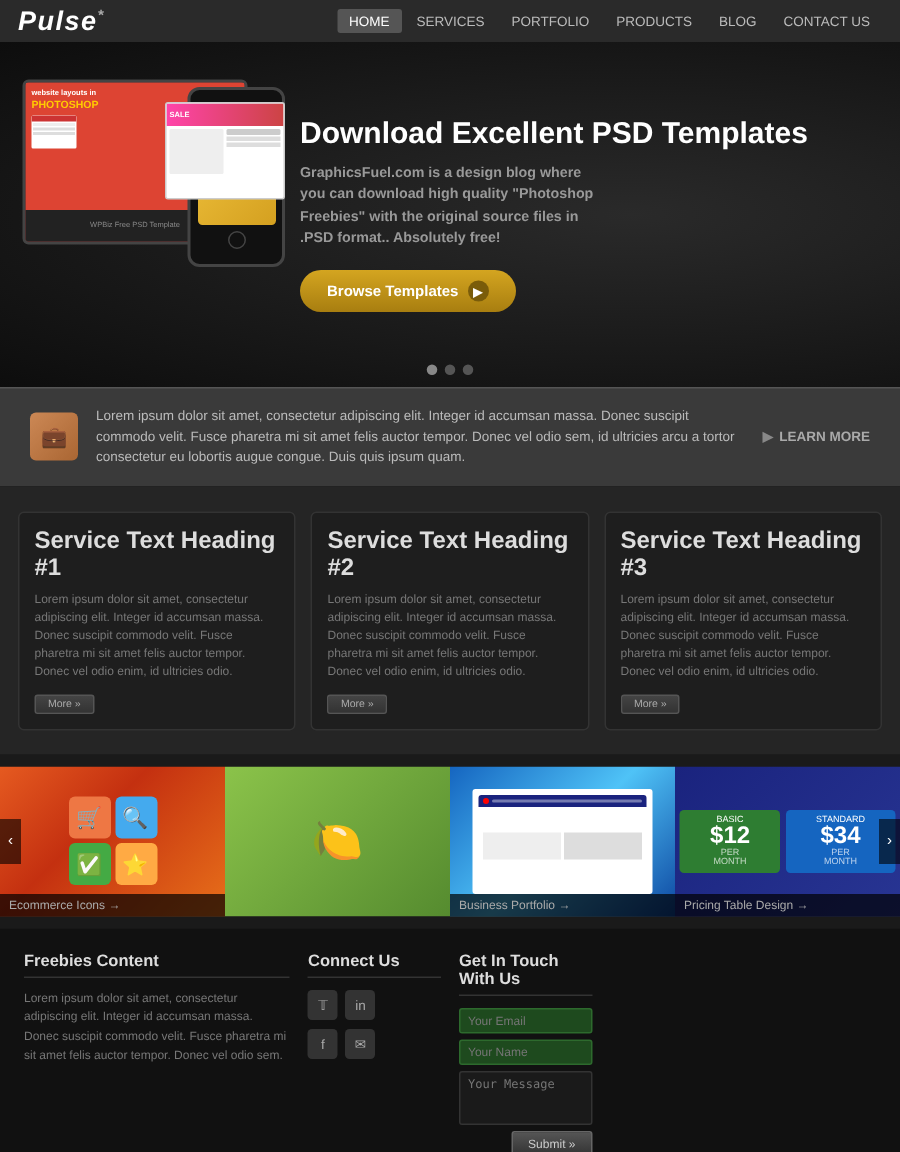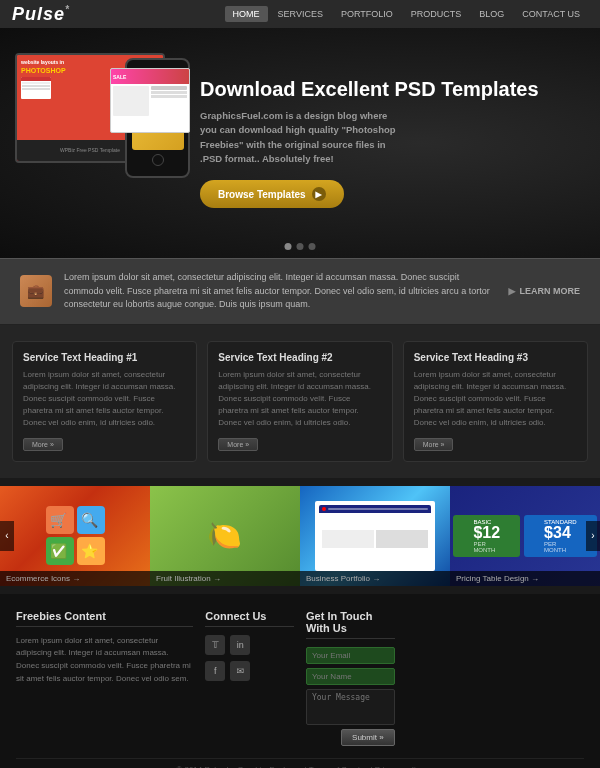--- a/index.html
+++ b/index.html
@@ -35,42 +35,42 @@
     .info-bar { background: #3a3a3a; padding: 12px 20px; display: flex; align-items: center; gap: 12px; border-top: 1px solid #555; border-bottom: 1px solid #222; }
     .info-icon { width: 32px; height: 32px; background: linear-gradient(135deg, #c85, #a63); border-radius: 4px; flex-shrink: 0; display: flex; align-items: center; justify-content: center; color: #fff; font-size: 14px; }
     .info-text { flex: 1; color: #bbb; font-size: 9px; line-height: 1.5; }
     .learn-more { color: #aaa; font-size: 9px; text-transform: uppercase; white-space: nowrap; display: flex; align-items: center; gap: 4px; cursor: pointer; font-weight: bold; }
     .learn-more .arrow { color: #888; }
 
     
     .services { background: #252525; padding: 16px 12px; }
     .services-grid { display: grid; grid-template-columns: 1fr 1fr 1fr; gap: 10px; }
     .service-card { background: #1e1e1e; border: 1px solid #333; border-radius: 4px; padding: 10px; }
-    .service-heading { color: #ddd; font-size: 10px; font-weight: bold; margin-bottom: 6px; }
+    .service-heading { color: #ddd; font-size: 16px; font-weight: bold; margin-bottom: 6px; }
     .service-text { color: #777; font-size: 8px; line-height: 1.5; margin-bottom: 8px; }
     .more-btn { background: linear-gradient(180deg,#444,#333); border: 1px solid #555; color: #aaa; font-size: 7px; padding: 2px 8px; border-radius: 2px; cursor: pointer; }
 
     
     .portfolio { background: #1a1a1a; padding: 8px 0; position: relative; }
     .portfolio-track { display: flex; gap: 0; }
     .portfolio-item { flex: 1; position: relative; overflow: hidden; height: 100px; }
     .pf-thumb { width: 100%; height: 100%; display: flex; align-items: center; justify-content: center; }
     .pf1 { background: linear-gradient(135deg, #e55a20 0%, #c43010 40%, #e8701a 100%); }
     .pf2 { background: linear-gradient(135deg, #8bc34a, #558b2f); }
     .pf3 { background: linear-gradient(135deg, #1565c0, #4fc3f7, #0d47a1); }
     .pf4 { background: linear-gradient(135deg, #1a237e, #283593); }
     .pf-label { position: absolute; bottom: 0; left: 0; right: 0; background: rgba(0,0,0,0.7); color: #ccc; font-size: 8px; padding: 3px 6px; }
     .pf-label span { color: #aaa; }
     .slider-arrow { position: absolute; top: 50%; transform: translateY(-50%); background: rgba(0,0,0,0.6); color: #fff; width: 14px; height: 30px; display: flex; align-items: center; justify-content: center; font-size: 10px; cursor: pointer; z-index: 10; }
     .slider-arrow.left { left: 0; }
     .slider-arrow.right { right: 0; }
 
     
     .pricing-mini { display: flex; gap: 4px; padding: 6px; }
-    .price-box { border-radius: 3px; padding: 4px 20px; flex: 1; }
+    .price-box { border-radius: 3px; padding: 4px 20px; text-align: center; flex: 1; }
     .price-box.basic { background: #2e7d32; }
     .price-box.standard { background: #1565c0; }
     .price-label { color: #fff; font-size: 6px; text-transform: uppercase; }
     .price-amount { color: #fff; font-size: 16px; font-weight: bold; line-height: 1; }
     .price-sub { color: rgba(255,255,255,0.7); font-size: 6px; }
 
     
     .footer { background: #111; padding: 16px 16px 8px; }
     .footer-grid { display: grid; grid-template-columns: 2fr 1fr 1fr 2fr; gap: 12px; margin-bottom: 12px; }
     .footer-heading { color: #ddd; font-size: 11px; font-weight: bold; margin-bottom: 8px; border-bottom: 1px solid #333; padding-bottom: 4px; }
@@ -218,24 +218,20 @@
       <div class="pf-label">
         <span>Ecommerce Icons</span>
         <span>→</span>
       </div>
     </div>
 
     <div class="portfolio-item">
       <div class="pf-thumb pf2">
         <span class="lemon-icon">🍋</span>
       </div>
-      <div class="pf-label">
-        <span>Fruit Illustration</span>
-        <span>→</span>
-      </div>
     </div>
 
     <div class="portfolio-item">
       <div class="pf-thumb pf3">
         <div class="portfolio-screen" style="width:80%;height:70%;background:#fff;border-radius:2px;">
           <div style="height:8px;background:#1a237e;border-radius:2px 2px 0 0;display:flex;align-items:center;padding:0 3px;">
             <div style="width:4px;height:4px;background:red;border-radius:50%;margin-right:2px;"></div>
             <div style="flex:1;height:2px;background:rgba(255,255,255,0.4);border-radius:1px;"></div>
           </div>
           <div style="padding:3px;flex:1;">

